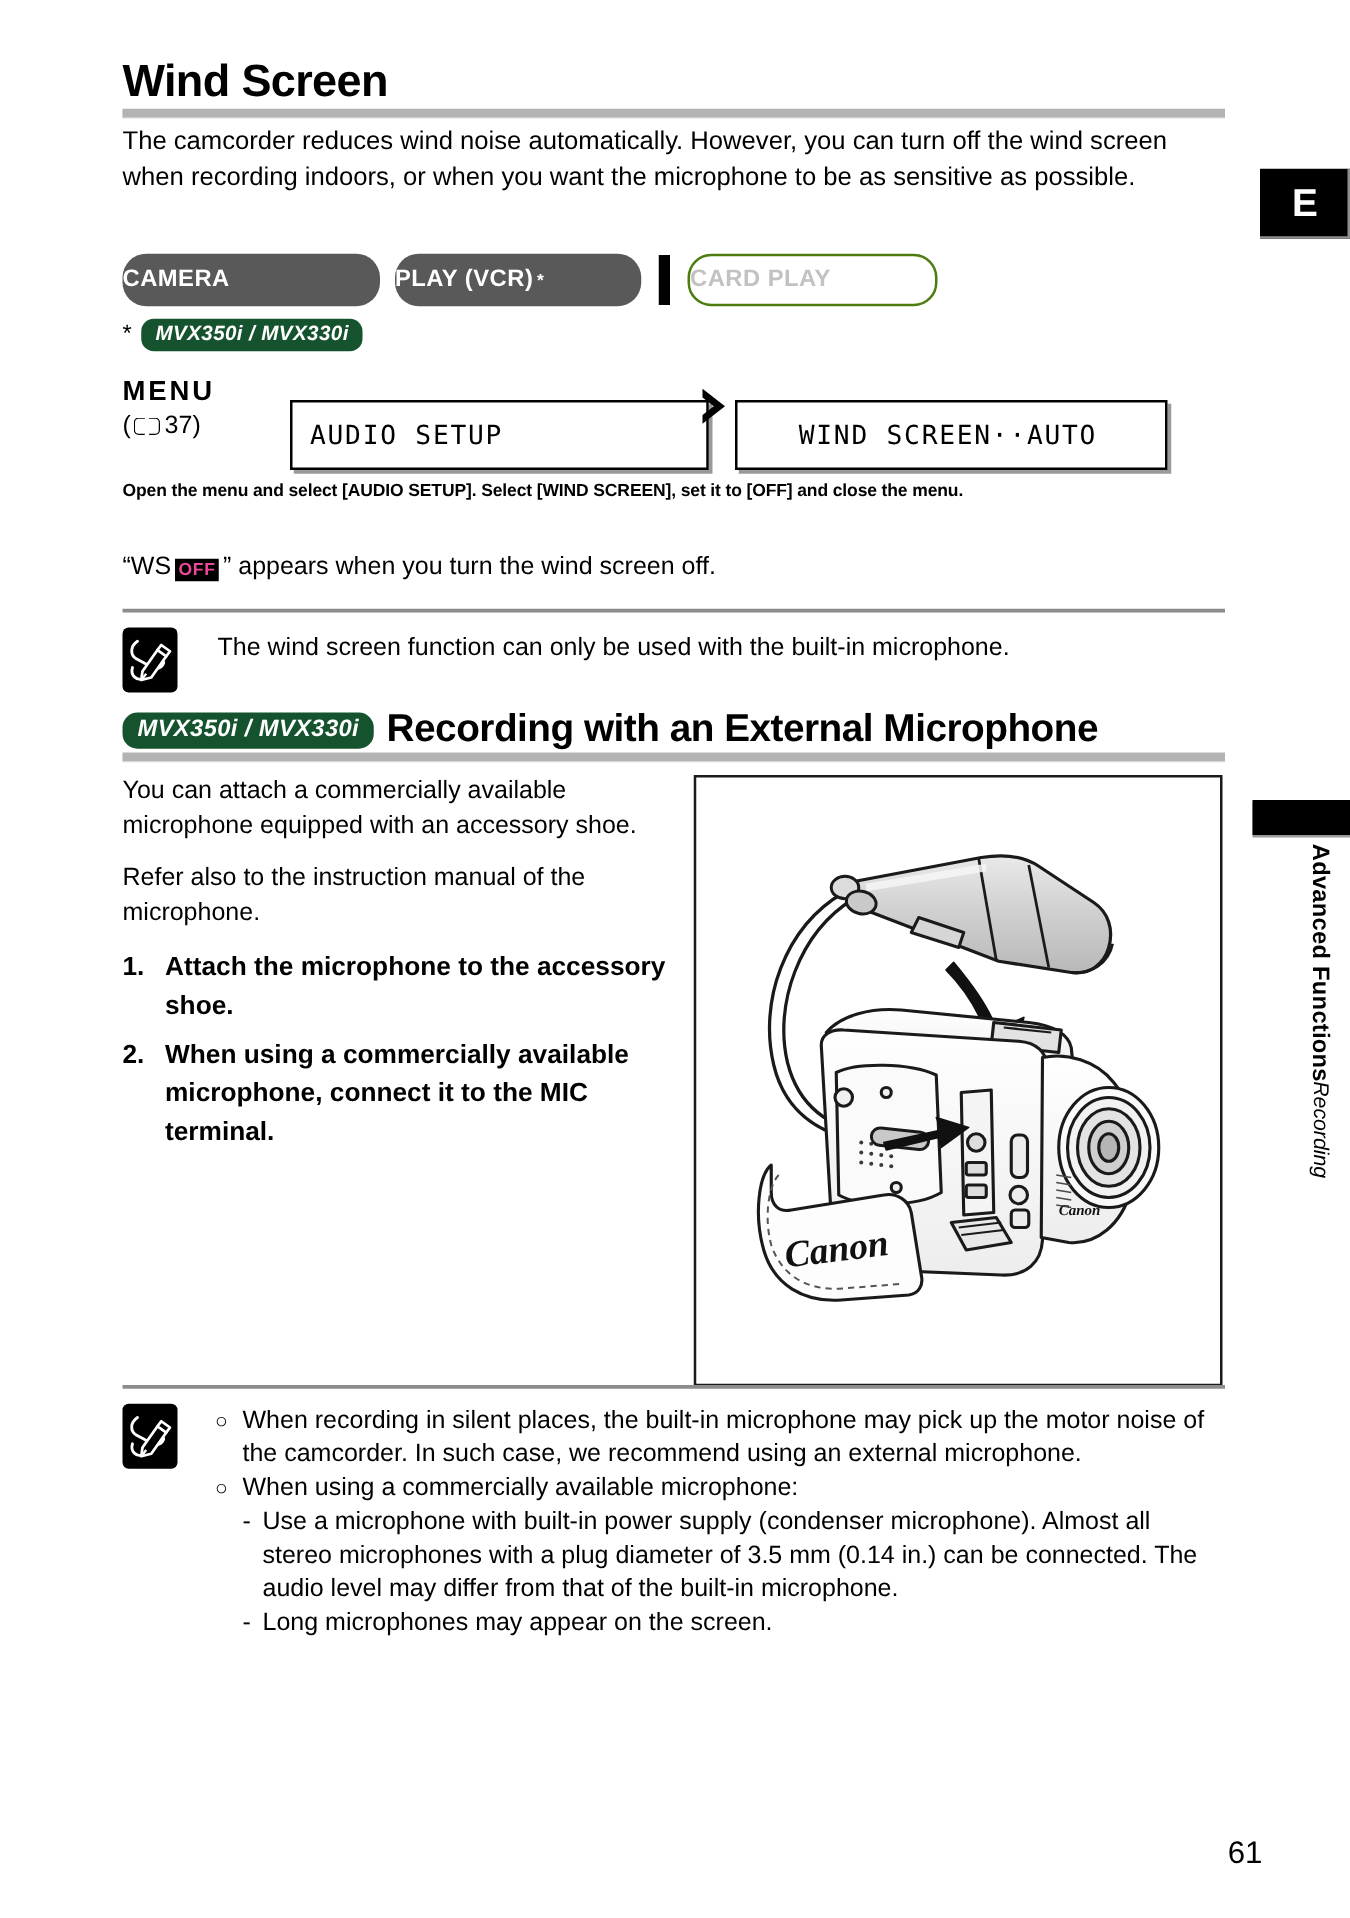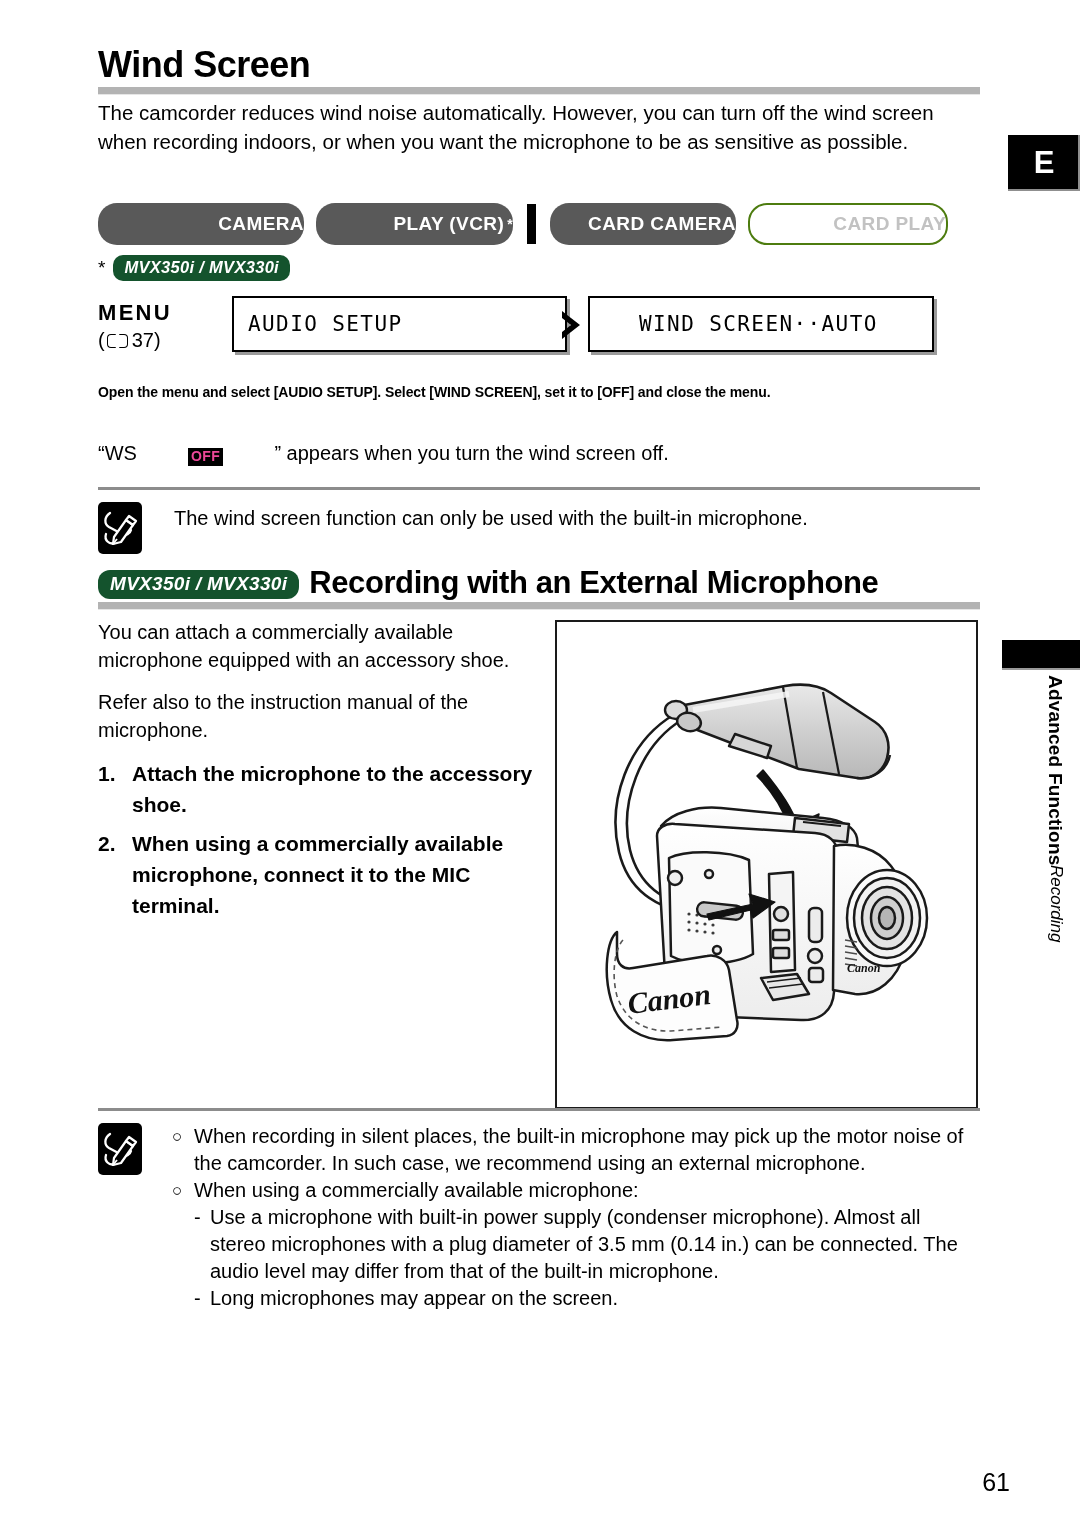--- a/index.html
+++ b/index.html
@@ -48,21 +48,21 @@
   #mode-row {
     left: 98px; top: 203px;
     display: flex;
     align-items: center;
   }
   .mode-btn {
     height: 42px;
     border-radius: 19px;
     display: flex;
     align-items: center;
-    justify-content: flex-end;
+    justify-content: flex-start;
     font-size: 19px;
     font-weight: bold;
     letter-spacing: 0.4px;
     box-sizing: border-box;
   }
   .mode-btn.on {
     background: #595959;
     color: #ffffff;
   }
   .mode-btn.off {
@@ -142,20 +142,21 @@
 
   .lcd-box {
     position: absolute;
     height: 56px;
     border: 2.5px solid #000;
     background: #fff;
     display: flex;
     align-items: center;
     box-shadow: 3px 3px 0 #9a9a9a;
     box-sizing: border-box;
+    margin-top: 24px;
   }
   .lcd-box .lcd-text {
     font-family: "DejaVu Sans Mono", monospace;
     font-size: 21px;
     letter-spacing: 1.4px;
     padding-left: 14px;
   }
   #lcd-audio-setup { left: 134px; top: 0; width: 335px; }
   #lcd-wind-screen { left: 490px; top: 0; width: 346px; padding-left: 35px; }
   #lcd-arrow {
@@ -172,21 +173,20 @@
     font-weight: bold;
     line-height: 29px;
     letter-spacing: -0.1px;
   }
   #instruction-note {
     left: 98px; top: 440px; width: 884px;
     font-size: 20px;
     line-height: 27px;
     display: flex;
     align-items: baseline;
-    gap: 48px;
   }
   .off-badge {
     display: inline-block;
     background: #000;
     color: #ec4899;
     font-size: 14px;
     font-weight: bold;
     letter-spacing: 0.5px;
     padding: 1px 3px 2px 3px;
     margin: 0 3px;
@@ -359,23 +359,20 @@
 
 <div class="abs" id="mode-row">
   <div class="mode-btn on" id="mode-camera">
     <span>CAMERA</span>
   </div>
   <div class="mode-btn on" id="mode-play">
     <span>PLAY (VCR)</span>
       <span class="star">*</span>
   </div>
   <div id="mode-divider"></div>
-  <div class="mode-btn on" id="mode-cardcam">
-    <span>CARD CAMERA</span>
-  </div>
   <div class="mode-btn off" id="mode-cardplay">
     <span>CARD PLAY</span>
   </div>
 </div>
 
 <div class="abs" id="footnote-row">
   <span class="fn-star">*</span>
   <span class="model-badge">MVX350i / MVX330i</span>
 </div>
 

